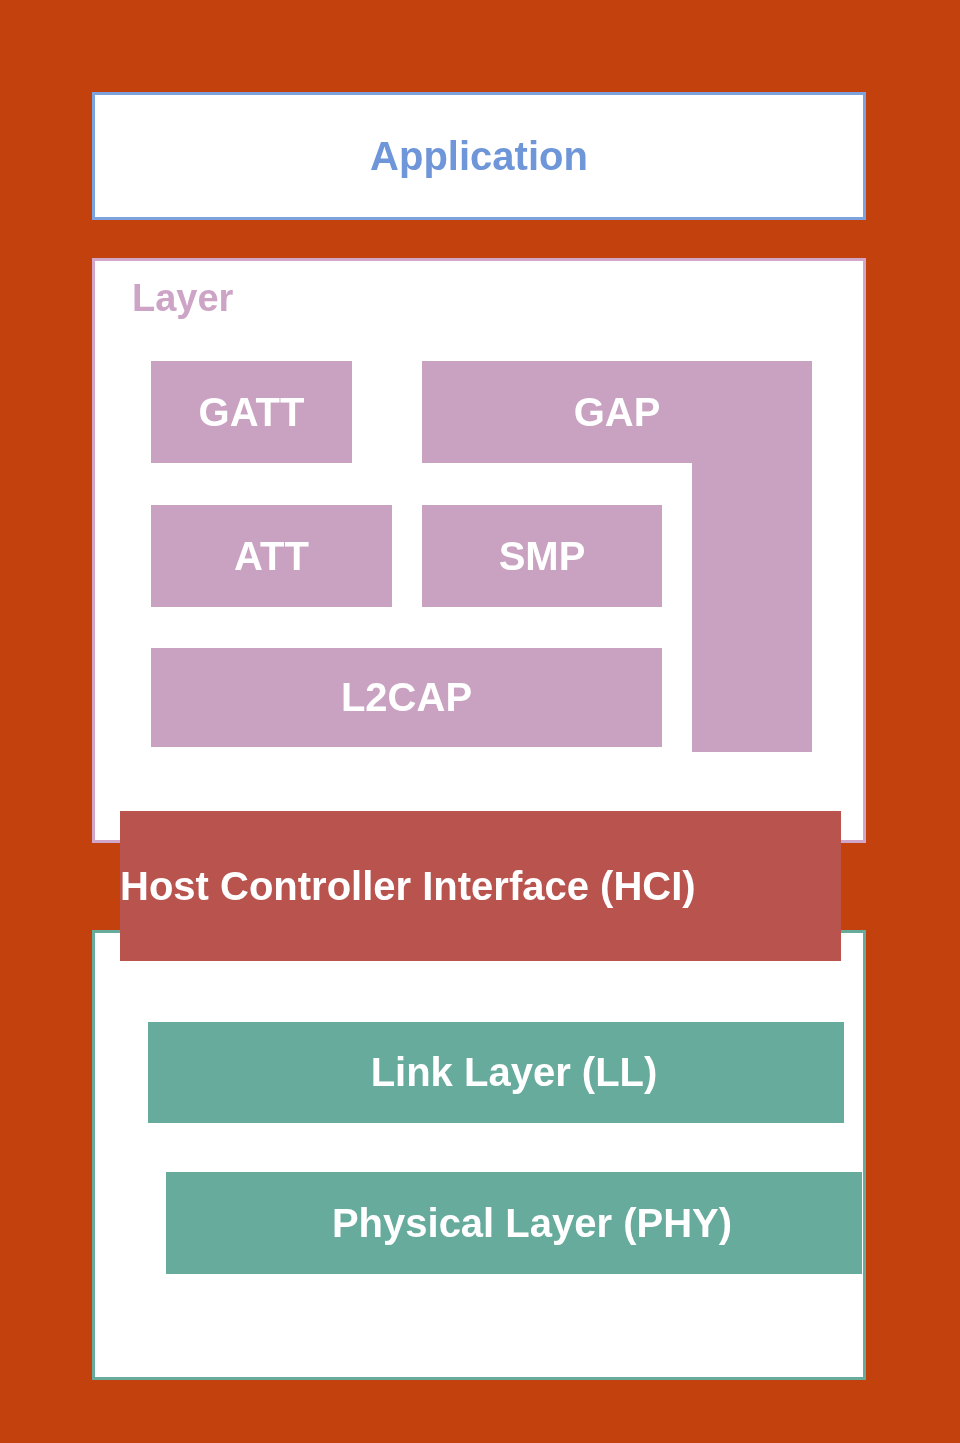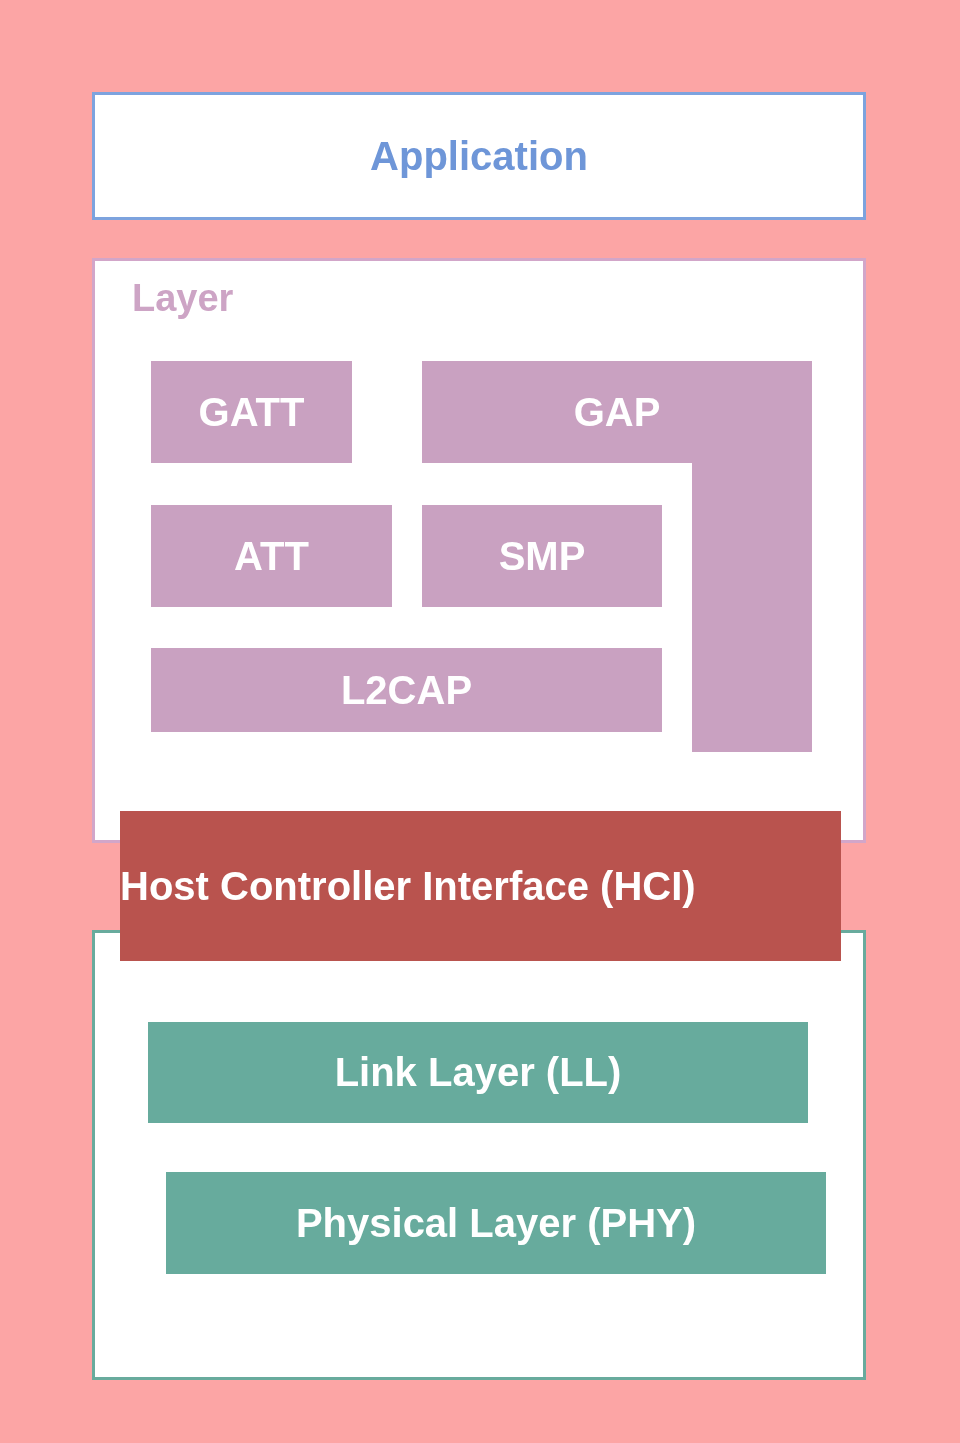--- a/index.html
+++ b/index.html
@@ -10,21 +10,21 @@
     --host-box-fill:#c9a1c1;
     --hci-fill:#b9534e;
     --controller-border:#68ab9d;
     --controller-label-text:#5fa492;
     --box-label-text:#ffffff;
   }
   html,body{margin:0;padding:0;background:#ffffff;}
   .canvas{
     position:relative;
     width:960px;height:1443px;
-    background:#fca5a5;
+    background:#c2410c;
     font-family:"Liberation Sans", sans-serif;
     overflow:hidden;
   }
   .outline-box{position:absolute;box-sizing:border-box;background:#ffffff;}
   .app-section{
     left:92px;top:92px;width:774px;height:128px;
     border:3px solid var(--application-border);
     display:flex;align-items:center;justify-content:center;
   }
   .app-label{
@@ -42,27 +42,27 @@
   }
   .host-label{left:37px;top:16px;color:var(--host-label-text);}
   .fill-box{
     position:absolute;
     display:flex;align-items:center;justify-content:center;
     color:var(--box-label-text);
     font-size:40px;font-weight:bold;
     text-align:center;
   }
   .pink{background:var(--host-box-fill);}
-  .teal{background:var(--controller-border);background:#67ab9d;}
+  .teal{background:var(--controller-border);background:#67ab9d;padding-left:36px;}
   .gatt-box{left:56px;top:100px;width:201px;height:102px;}
   .gap-box{left:327px;top:100px;width:390px;height:102px;}
   .gap-ext{left:597px;top:201px;width:120px;height:290px;}
   .att-box{left:56px;top:244px;width:241px;height:102px;}
   .smp-box{left:327px;top:244px;width:240px;height:102px;}
-  .l2cap-box{left:56px;top:387px;width:511px;height:84px;}
+  .l2cap-box{left:56px;top:387px;width:511px;height:99px;}
   .hci-box{
     position:absolute;
     left:120px;top:811px;width:721px;height:150px;
     background:var(--hci-fill);
     display:flex;align-items:center;justify-content:flex-start;
     color:var(--box-label-text);
     font-size:40px;font-weight:bold;
     z-index:5;
   }
   .controller-section{

